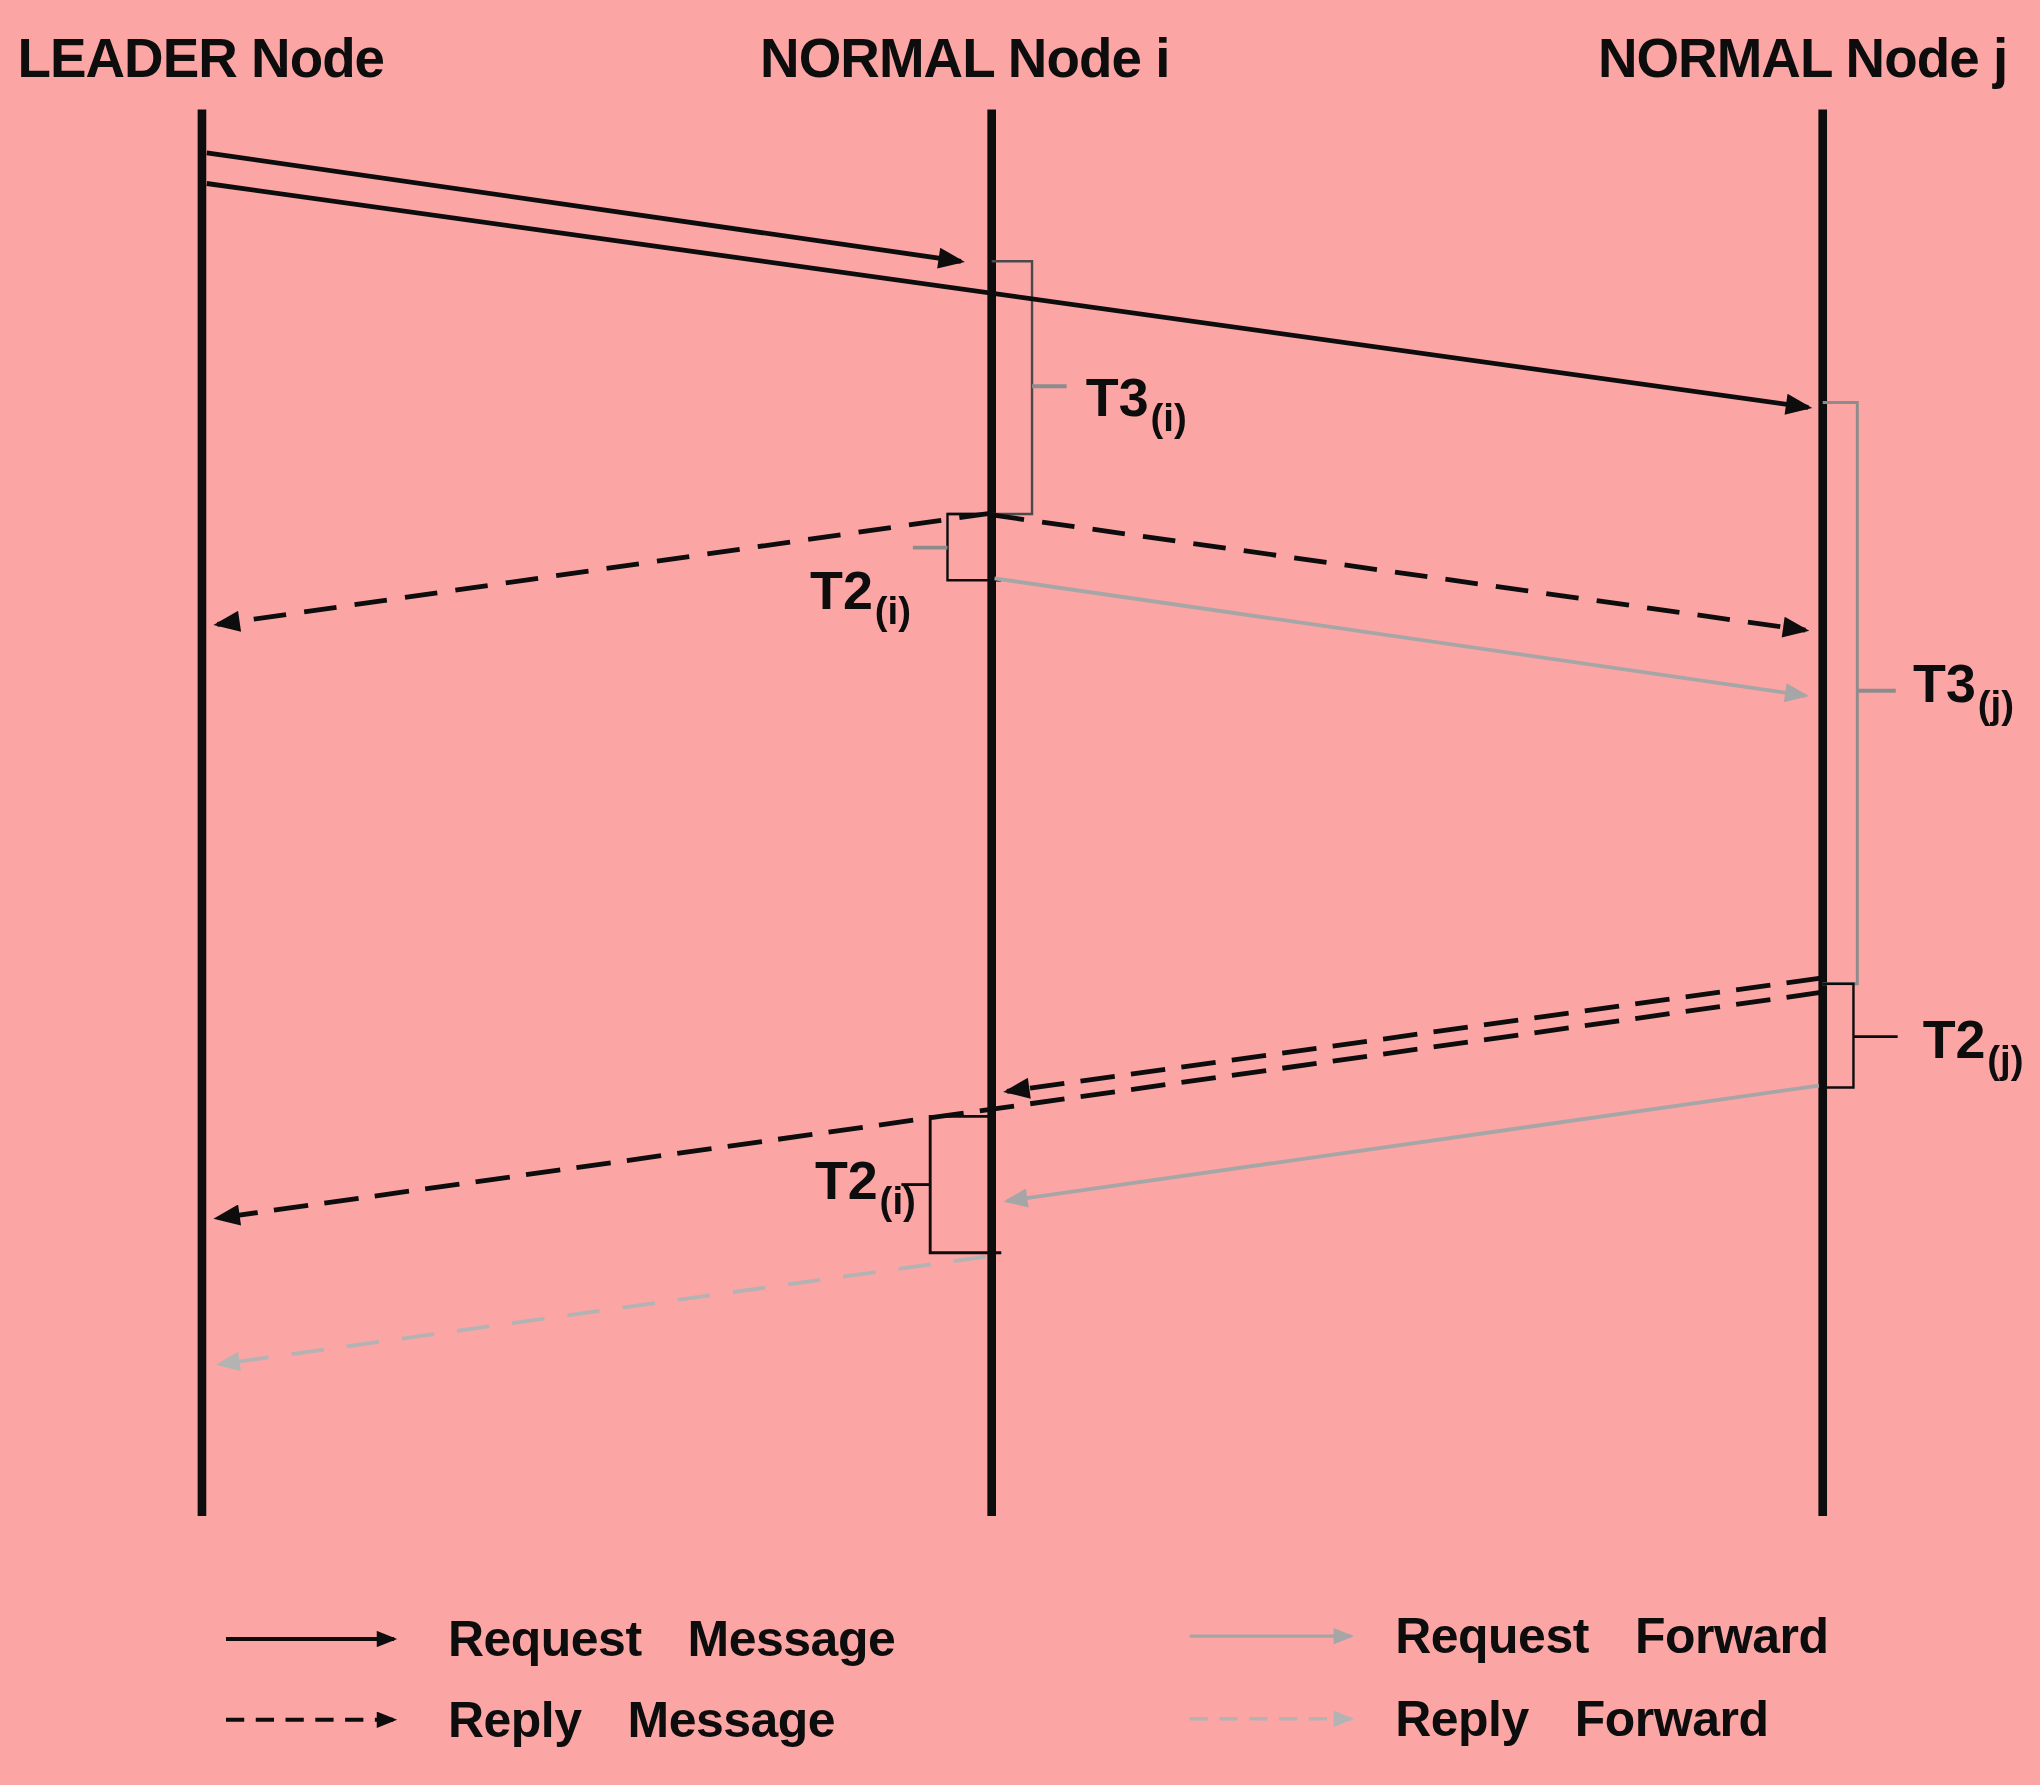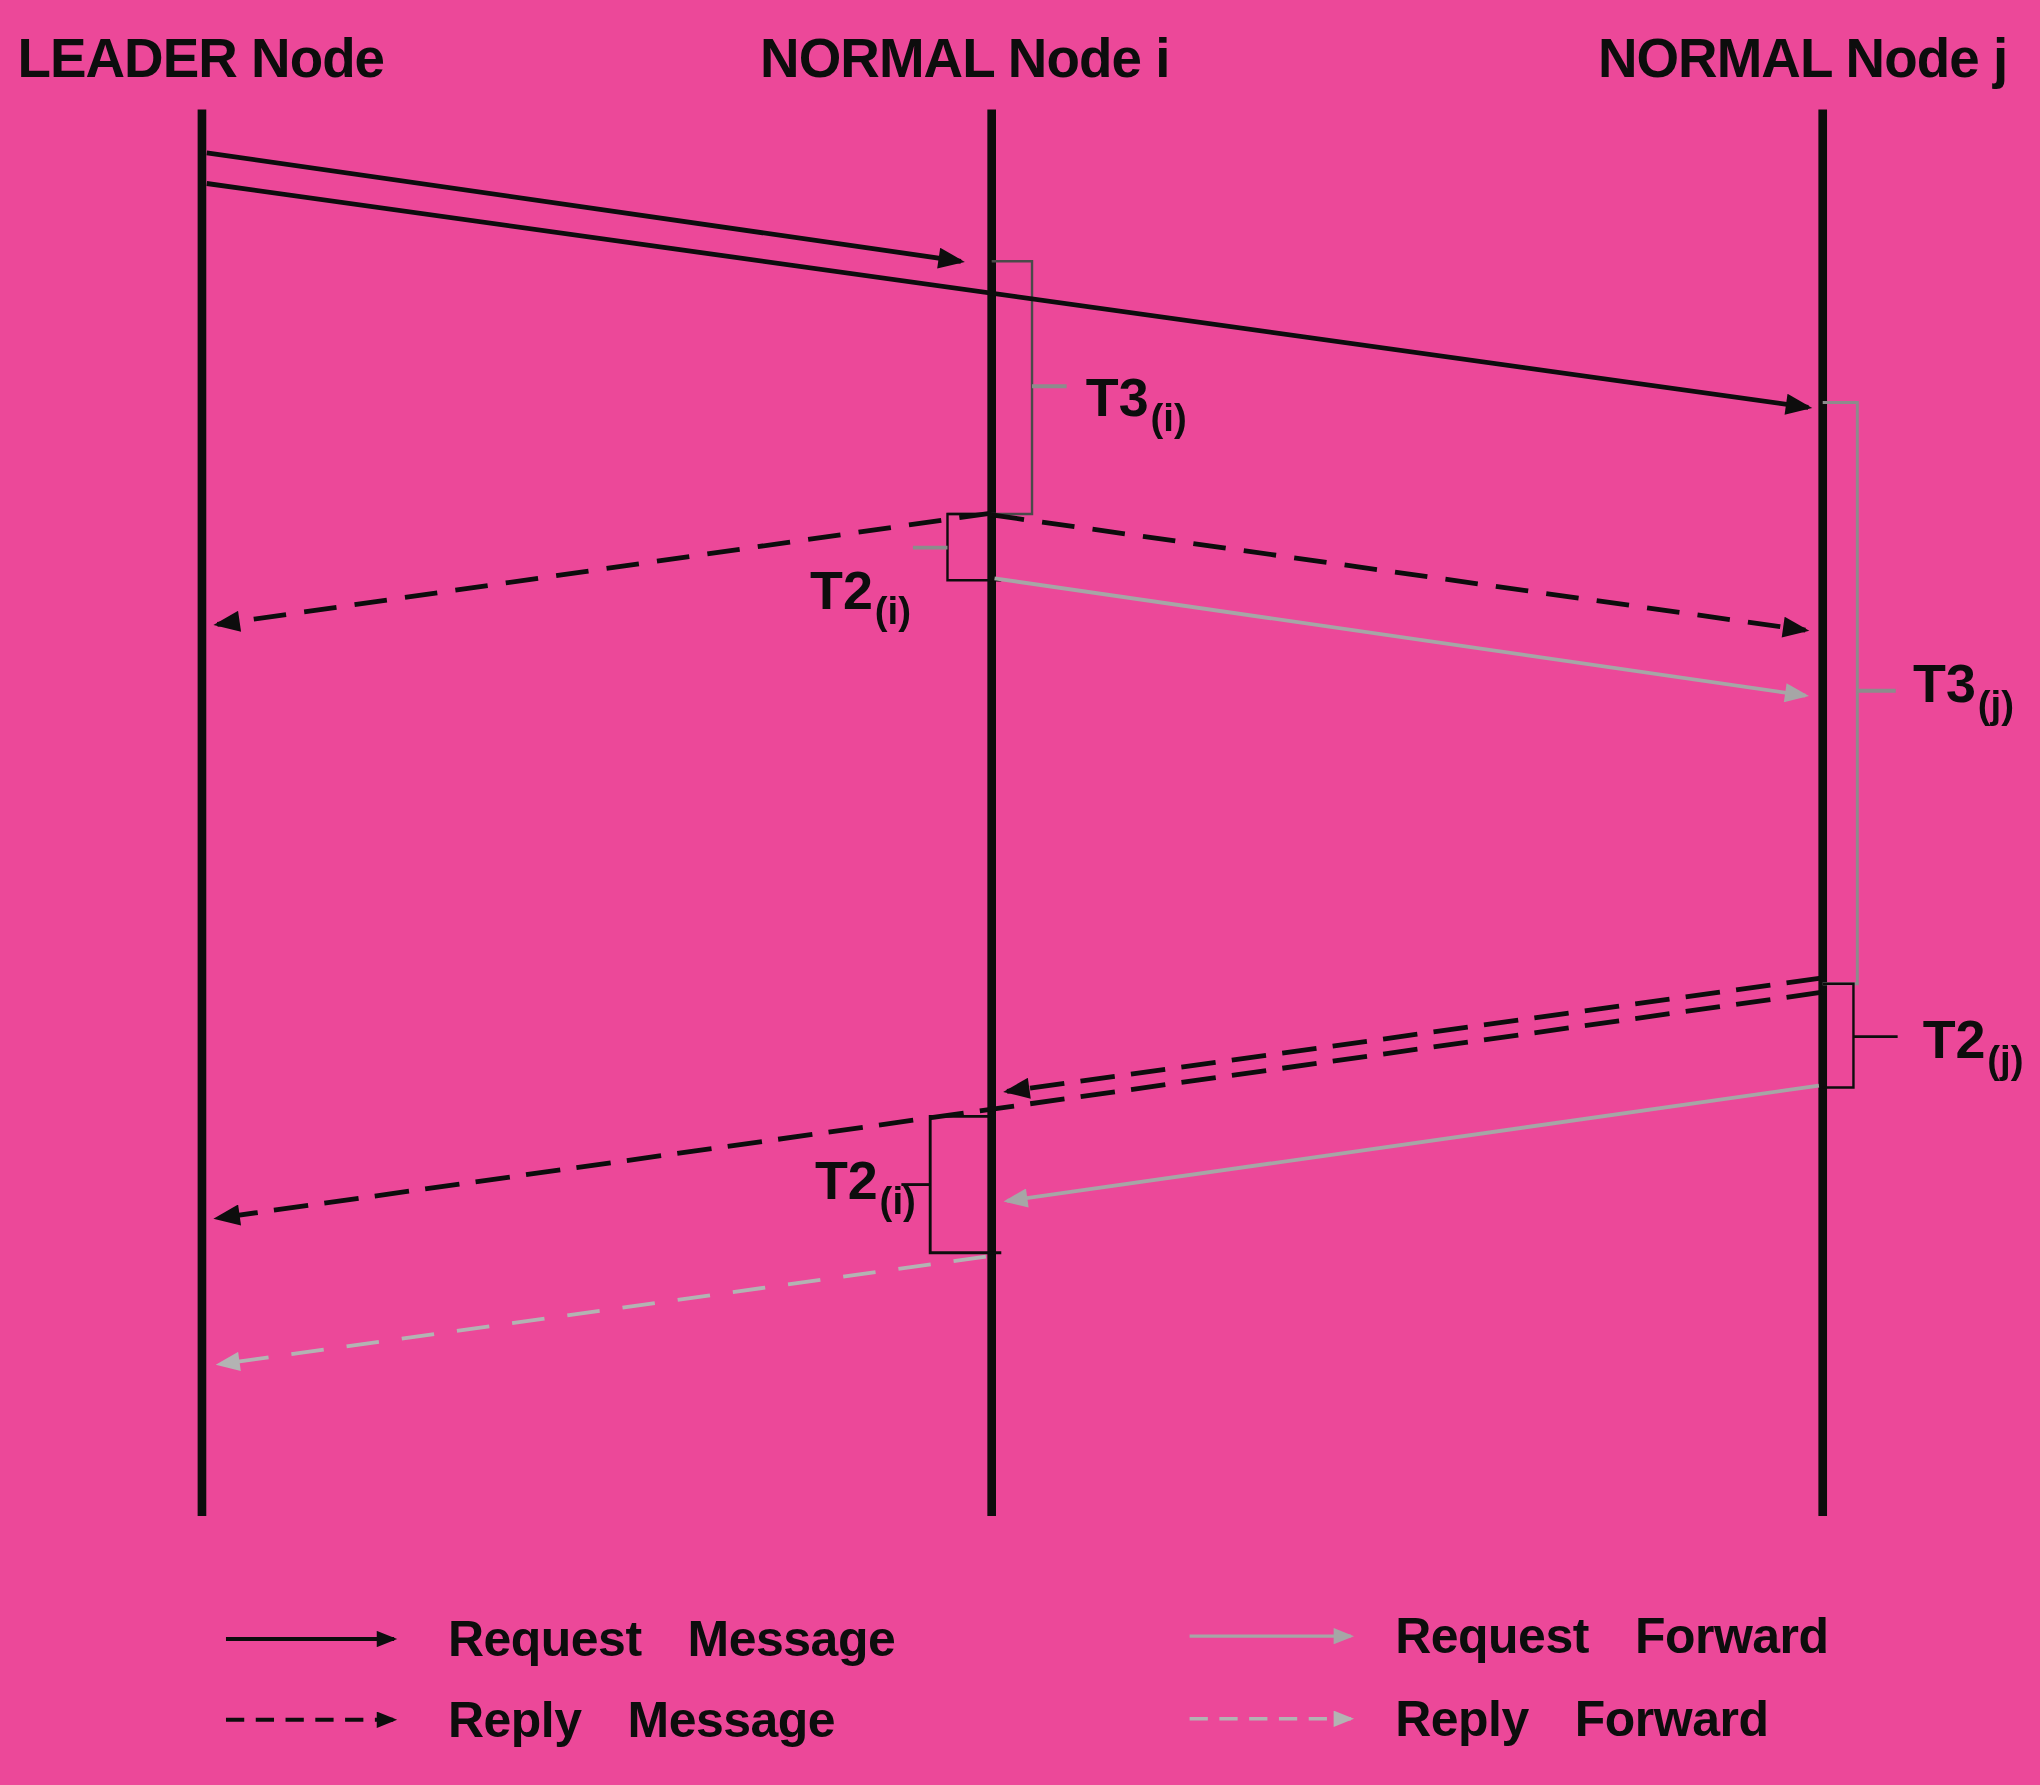--- a/index.html
+++ b/index.html
@@ -1,16 +1,16 @@
 <!DOCTYPE html>
 <html><head>
 <meta charset="utf-8">
 <style>
   html,body{margin:0;padding:0;background:#ffffff;}
-  .page{width:2041px;height:1786px;background:#ec4899;overflow:hidden;}
+  .page{width:2041px;height:1786px;background:#fca5a5;overflow:hidden;}
   svg{display:block;}
   text{font-family:"Liberation Sans","DejaVu Sans",sans-serif;fill:#0d0d0d;}
   .hdr{font-size:57px;font-weight:700;letter-spacing:-1px;}
   .tmain{font-size:56px;font-weight:700;}
   .tsub{font-size:40px;font-weight:700;}
   .legend-label{font-size:52px;font-weight:700;word-spacing:34px;letter-spacing:-0.5px;}
 </style>
 </head>
 <body>
 

